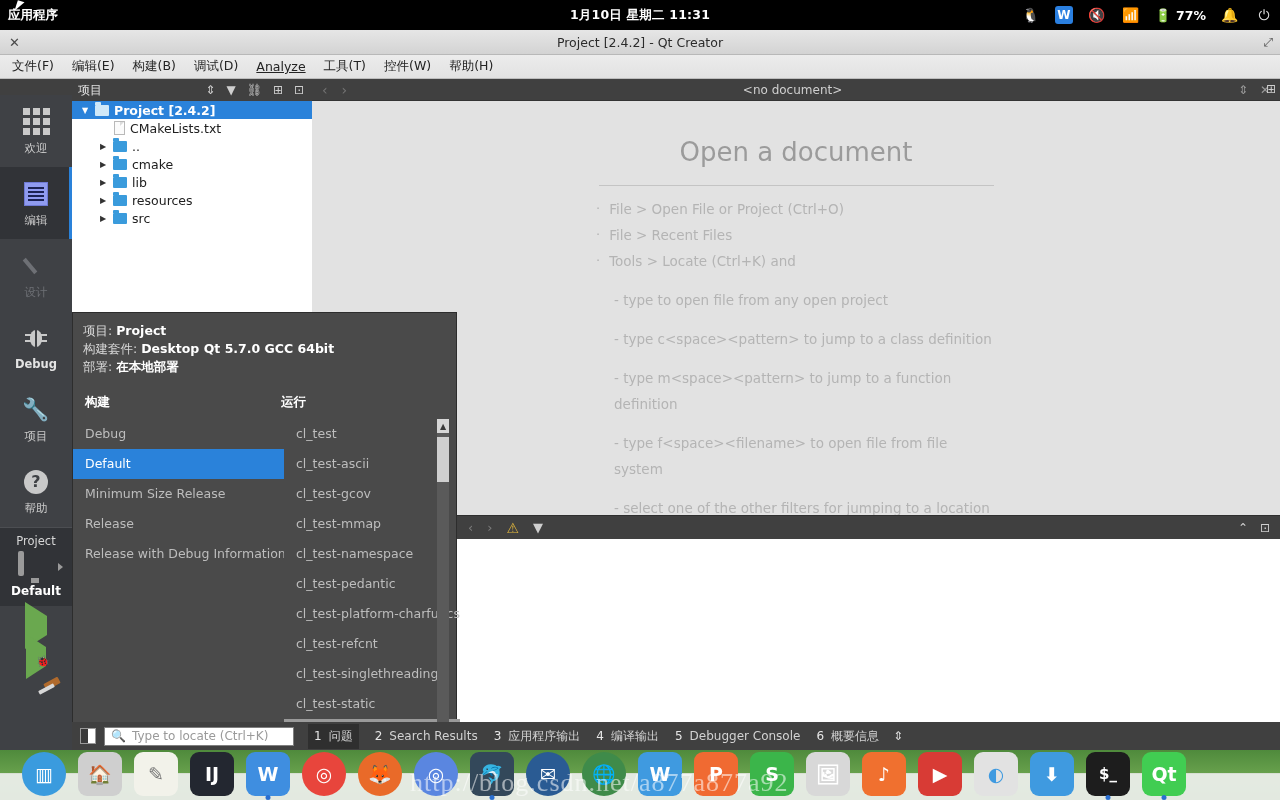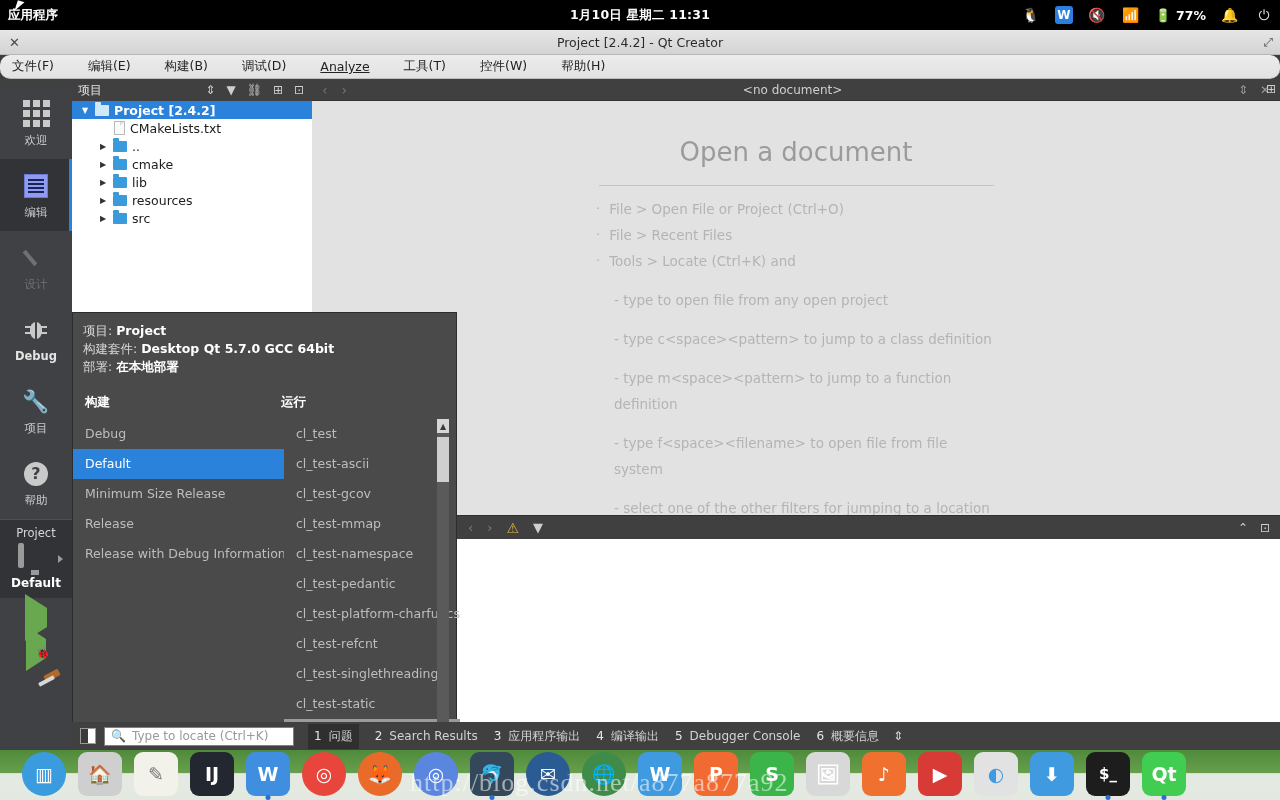--- a/index.html
+++ b/index.html
@@ -41,30 +41,30 @@
     border-bottom: 1px solid #b8b8b8;
     display: flex; align-items: center; justify-content: center;
     color: #2b2b2b; font-size: 12.5px;
   }
   .titlebar .close { position: absolute; left: 9px; top: 5px; font-size: 13px; color: #4a4a4a; cursor: default;}
   .titlebar .maxi { position: absolute; right: 7px; top: 5px; font-size: 12px; color: #555; }
 
   .menubar {
     height: 24px; background: linear-gradient(to bottom,#ececec,#e2e2e2);
     border-bottom: 1px solid #bdbdbd;
-    display: flex; align-items: center; padding-left: 12px; gap: 34px;
-    font-size: 12.5px; color: #232323; border-radius: 10px;
+    display: flex; align-items: center; padding-left: 12px; gap: 18px;
+    font-size: 12.5px; color: #232323;
   }
   .menubar span { cursor: default; }
 
   .body { position: relative; height: 671px; width: 100%; background: #404040; }
 
   
   .modebar {
-    position: absolute; left: 0; top: 8px; width: 72px; height: 671px;
+    position: absolute; left: 0; top: 16px; width: 72px; height: 671px;
     background: #3f4145; display: flex; flex-direction: column;
   }
   .mode {
     height: 72px; display: flex; flex-direction: column; align-items: center;
     justify-content: center; gap: 4px; color: #c9c9c9; font-size: 11.5px;
     position: relative; cursor: default;
   }
   .mode.active { background: #313337; }
   .mode.active::before {
     content:""; position:absolute; right:0; top:0; width:3px; height:100%; background:#2a82da;

